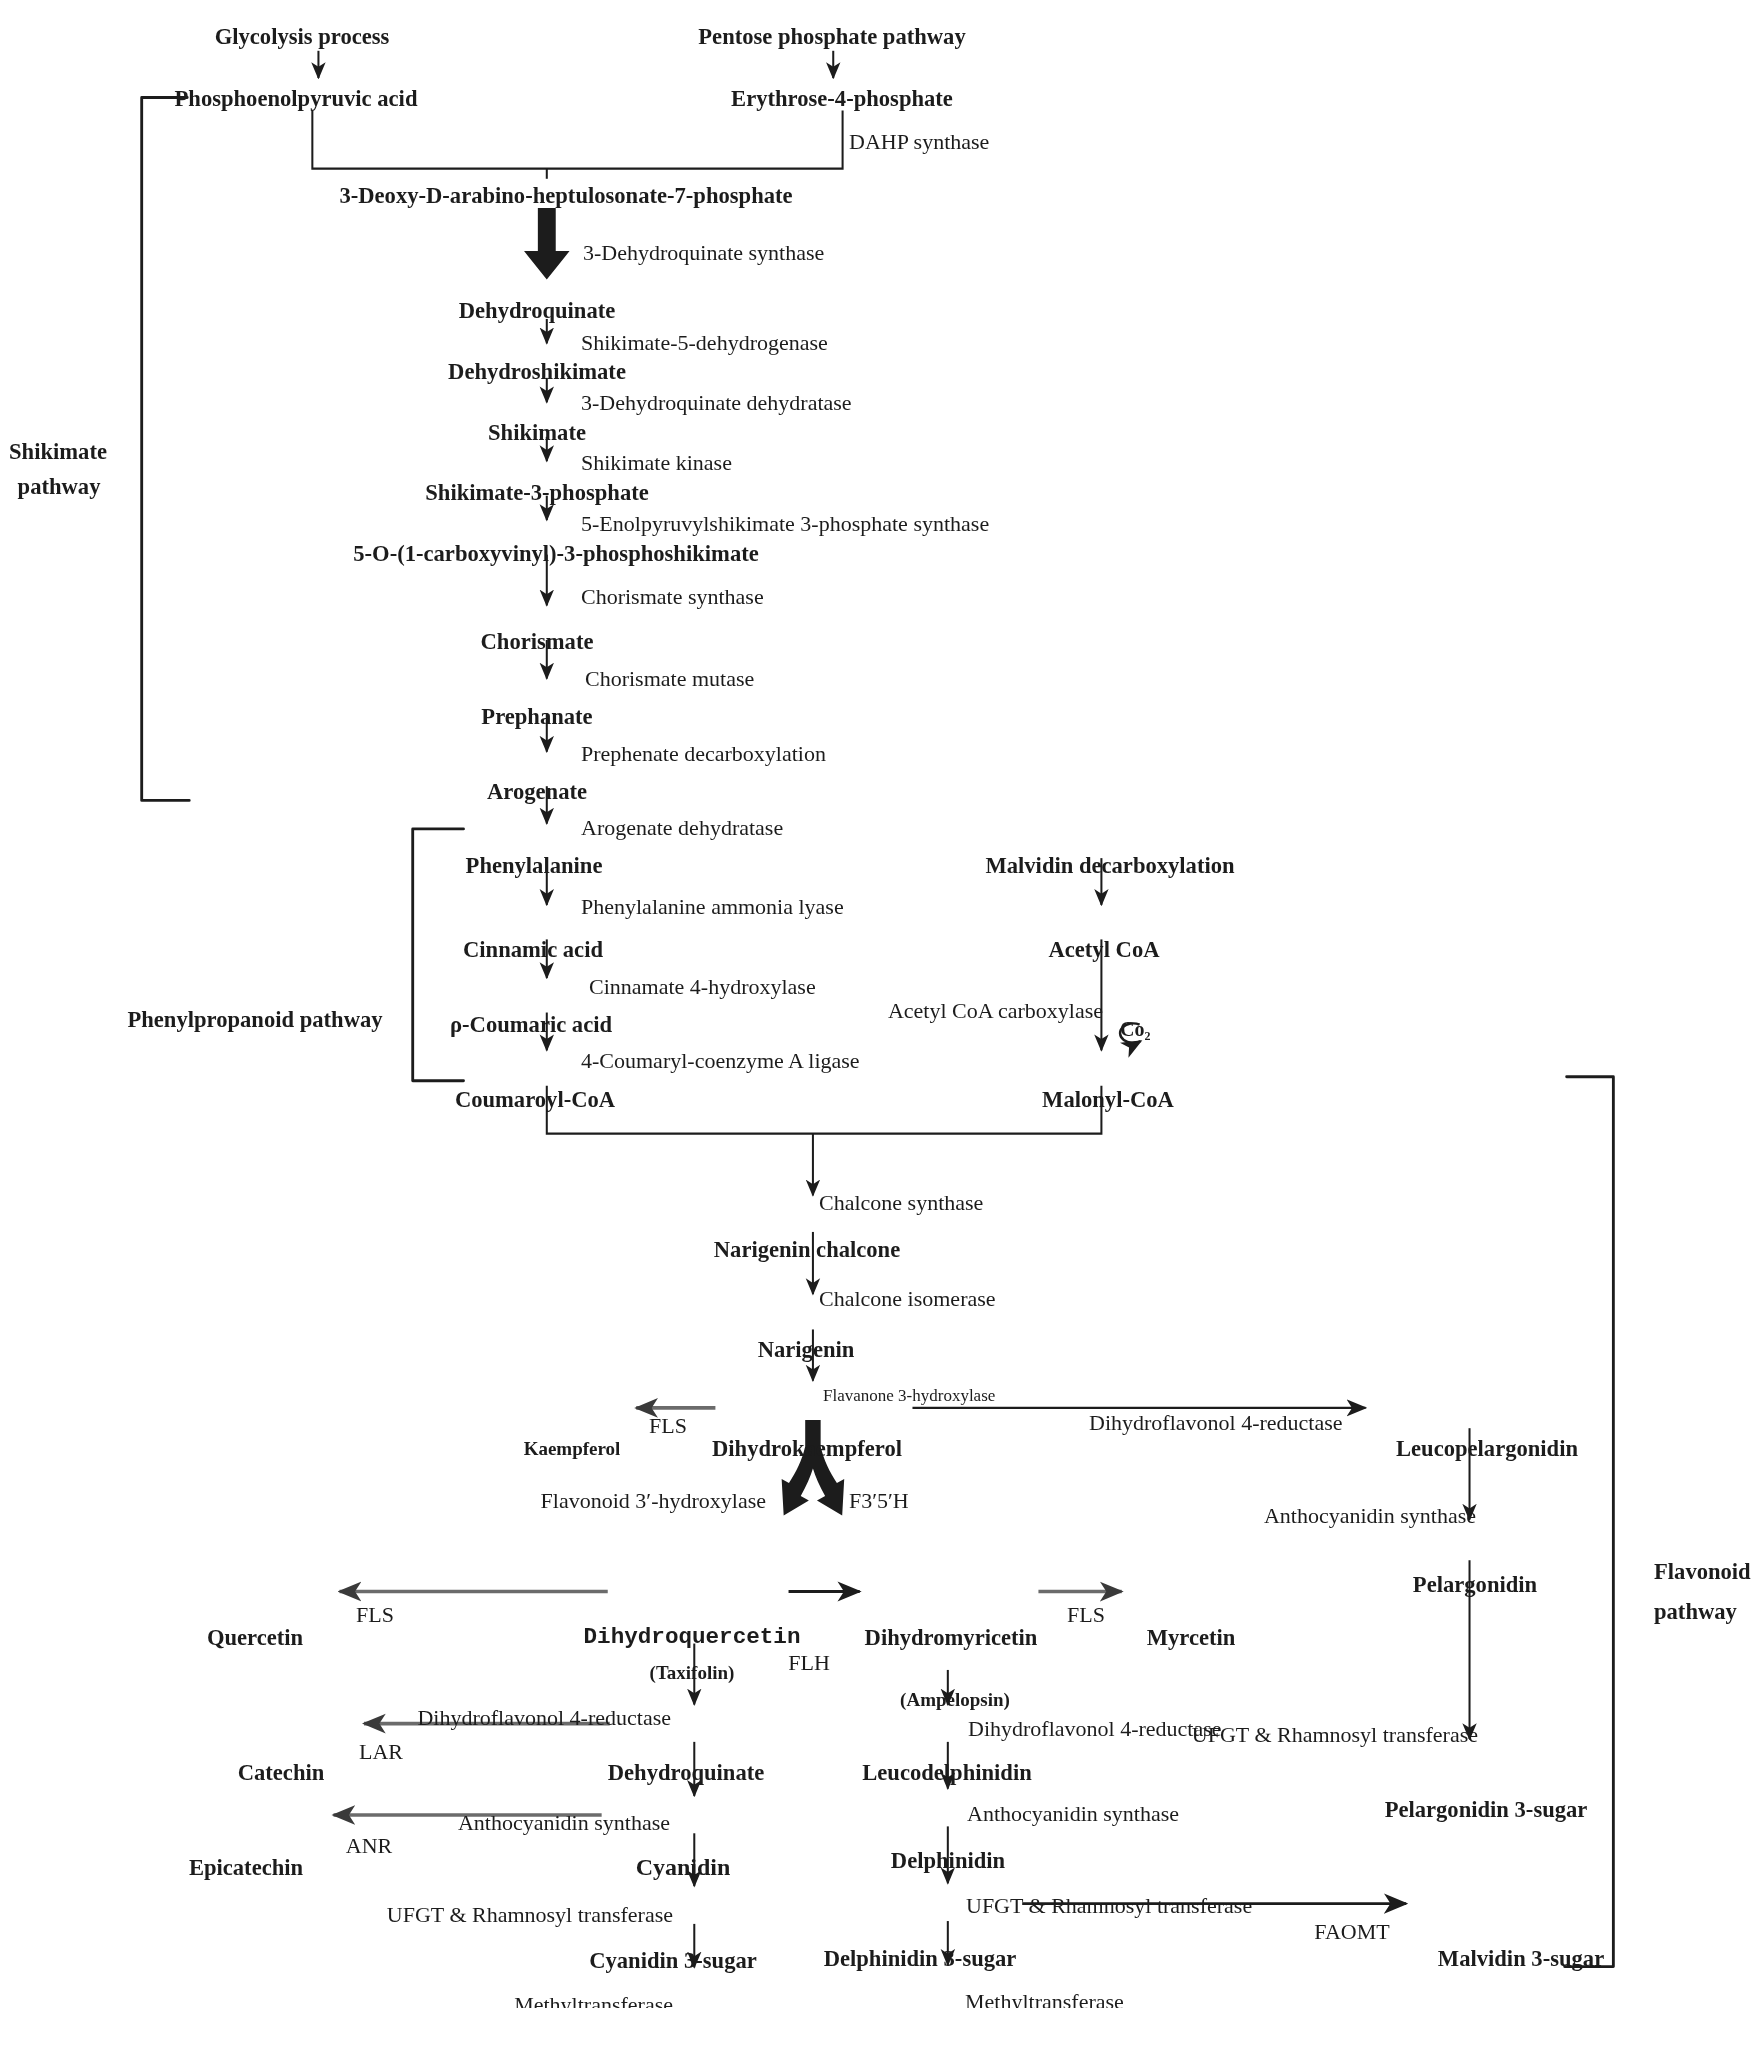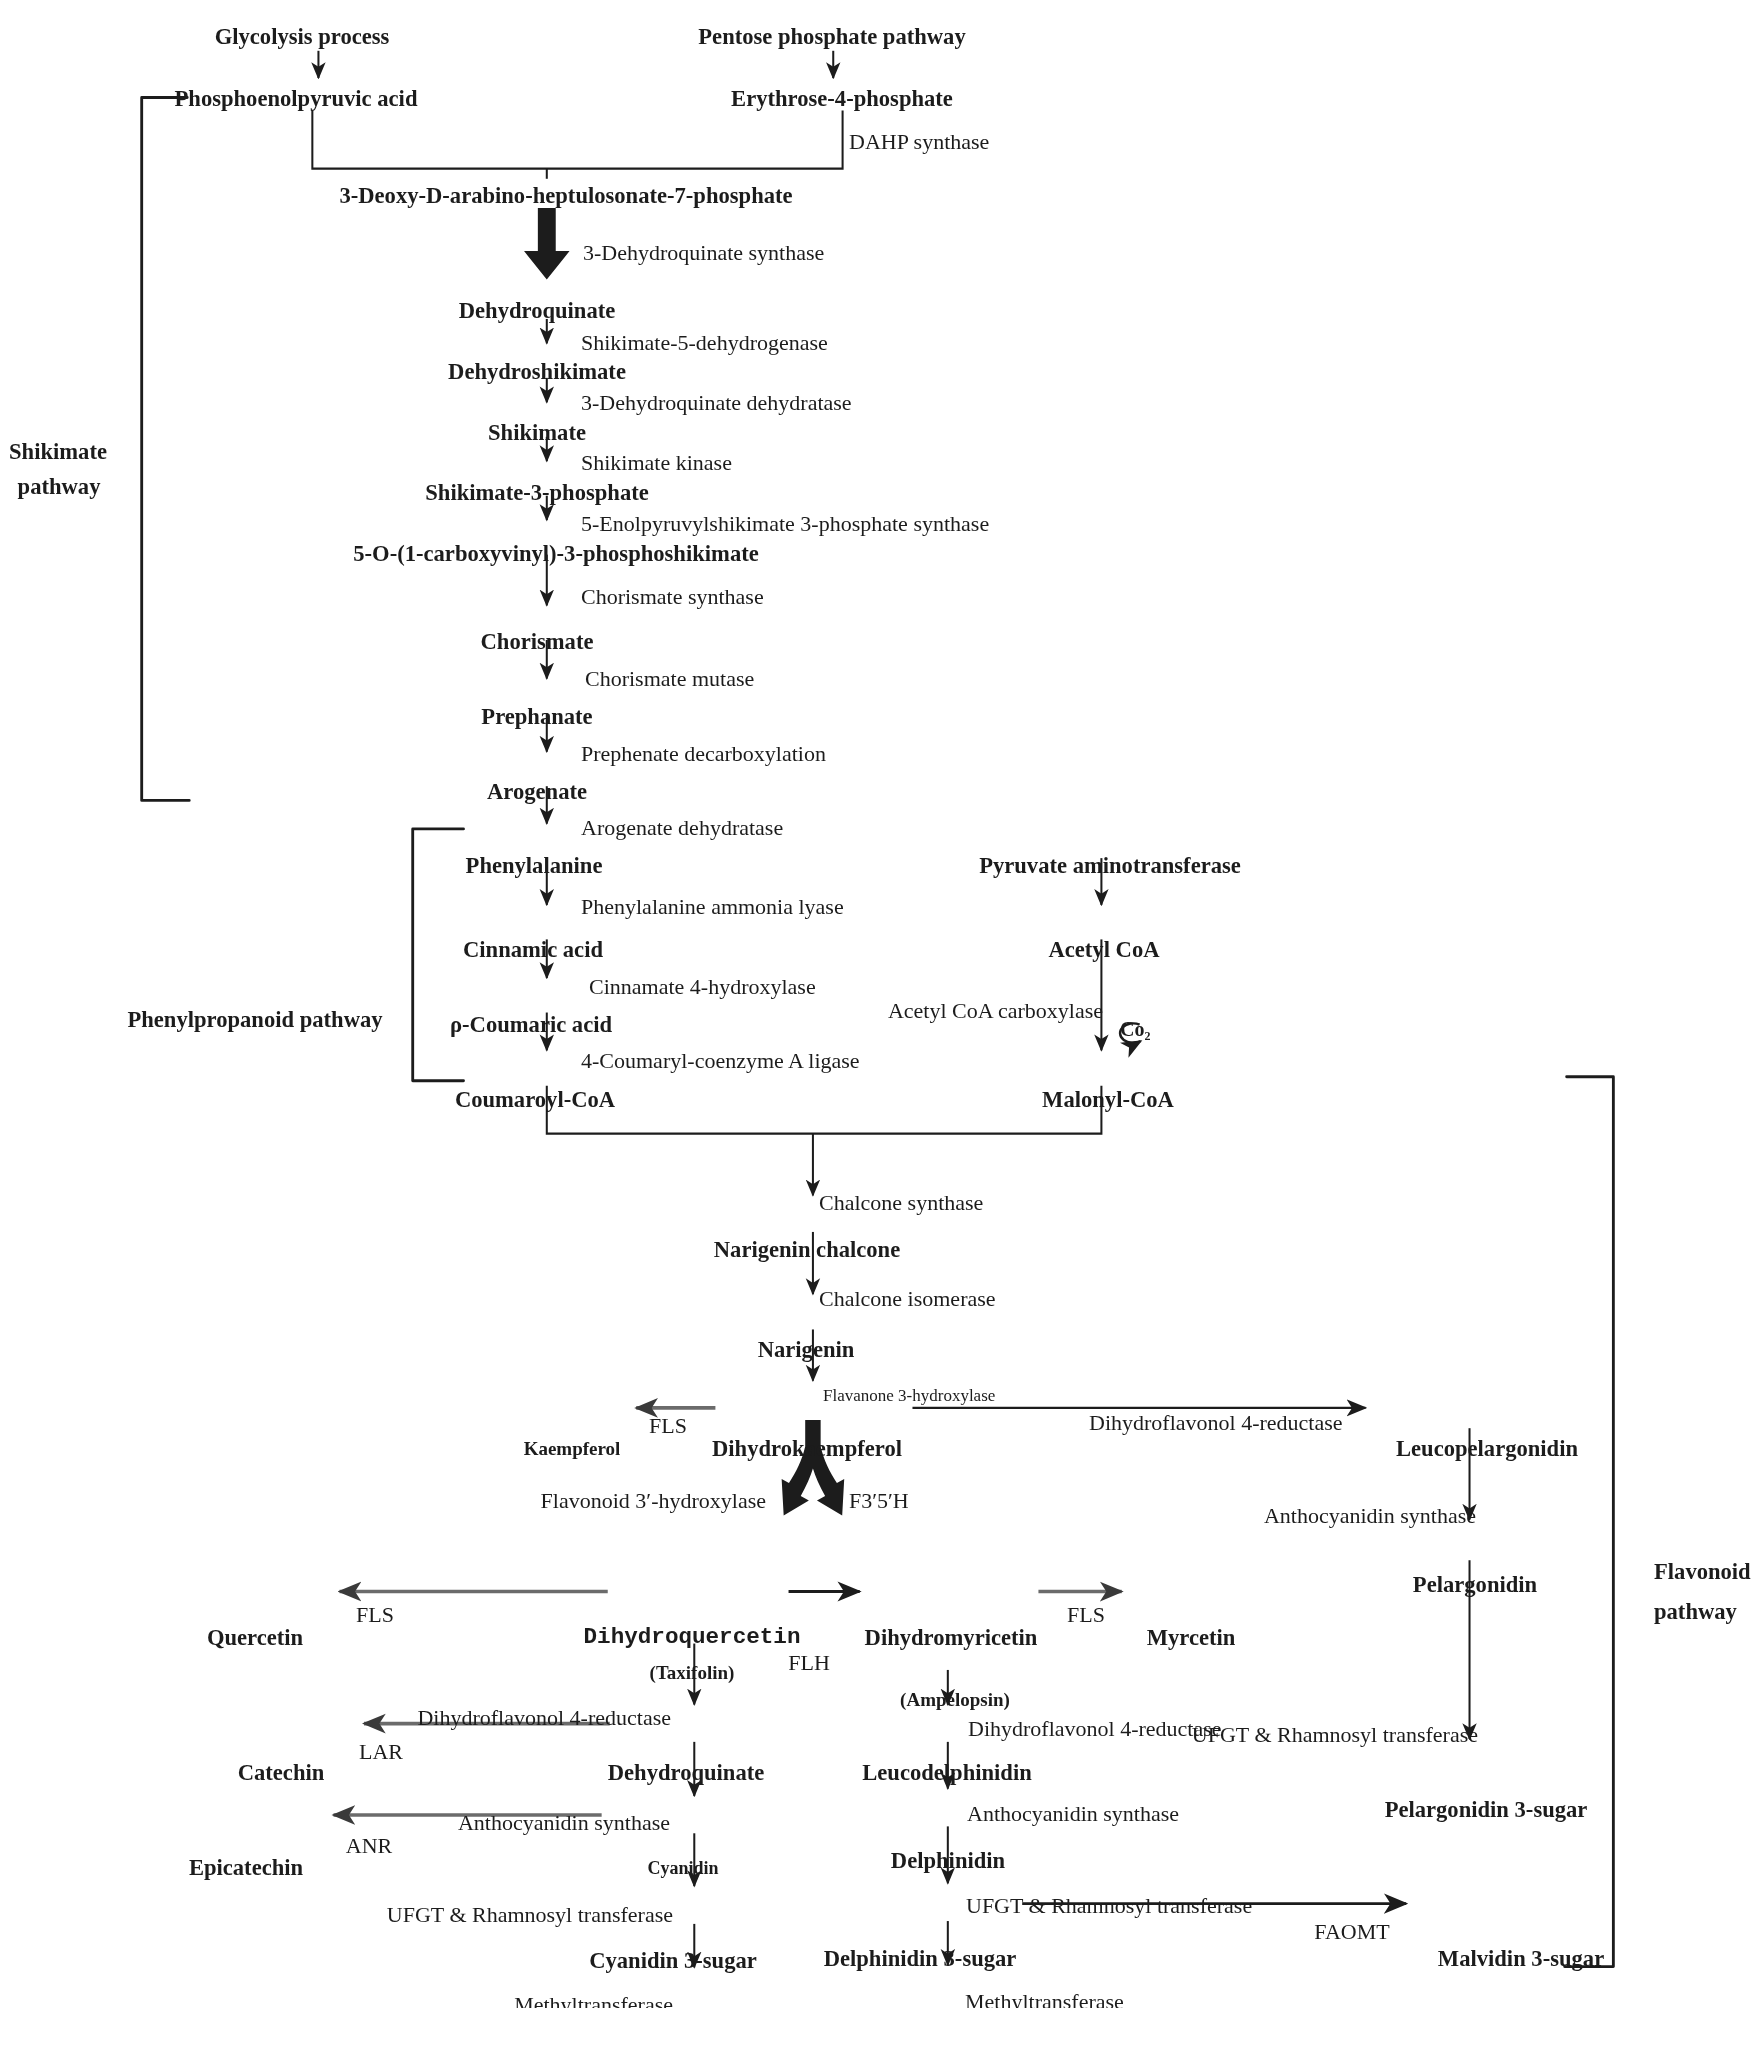--- a/index.html
+++ b/index.html
@@ -119,42 +119,42 @@
       <div class="lbl anchor-c b" style="left: 537px; top: 433px; font-size: 22.6px;">Shikimate</div>
       <div class="lbl anchor-c b" style="left: 537px; top: 493px; font-size: 22.6px;">Shikimate-3-phosphate</div>
       <div class="lbl anchor-c b" style="left: 556px; top: 554px; font-size: 22.6px;">5-O-(1-carboxyvinyl)-3-phosphoshikimate</div>
       <div class="lbl anchor-c b" style="left: 537px; top: 642px; font-size: 22.6px;">Chorismate</div>
       <div class="lbl anchor-c b" style="left: 537px; top: 717px; font-size: 22.6px;">Prephanate</div>
       <div class="lbl anchor-c b" style="left: 537px; top: 792px; font-size: 22.6px;">Arogenate</div>
       <div class="lbl anchor-c b" style="left: 534px; top: 866px; font-size: 22.6px;">Phenylalanine</div>
       <div class="lbl anchor-c b" style="left: 533px; top: 950px; font-size: 22.6px;">Cinnamic acid</div>
       <div class="lbl anchor-c b" style="left: 531px; top: 1025px; font-size: 22.6px;">ρ-Coumaric acid</div>
       <div class="lbl anchor-c b" style="left: 535px; top: 1100px; font-size: 22.6px;">Coumaroyl-CoA</div>
-      <div class="lbl anchor-c b" style="left: 1110px; top: 866px; font-size: 22.6px;">Pyruvate aminotransferase</div>
+      <div class="lbl anchor-c b" style="left: 1110px; top: 866px; font-size: 22.6px;">Malvidin decarboxylation</div>
       <div class="lbl anchor-c b" style="left: 1104px; top: 950px; font-size: 22.6px;">Acetyl CoA</div>
       <div class="lbl anchor-l b" style="left: 1120px; top: 1029px; font-size: 20px;">Co₂</div>
       <div class="lbl anchor-c b" style="left: 1108px; top: 1100px; font-size: 22.6px;">Malonyl-CoA</div>
       <div class="lbl anchor-c b" style="left: 807px; top: 1250px; font-size: 22.6px;">Narigenin chalcone</div>
       <div class="lbl anchor-c b" style="left: 806px; top: 1350px; font-size: 22.6px;">Narigenin</div>
       <div class="lbl anchor-c b" style="left: 572px; top: 1449px; font-size: 19px;">Kaempferol</div>
       <div class="lbl anchor-c b" style="left: 807px; top: 1449px; font-size: 22.6px;">Dihydrokaempferol</div>
       <div class="lbl anchor-c b" style="left: 1487px; top: 1449px; font-size: 22.6px;">Leucopelargonidin</div>
       <div class="lbl anchor-c b" style="left: 255px; top: 1638px; font-size: 22.6px;">Quercetin</div>
       <div class="lbl anchor-c b" style="left: 692px; top: 1638px; font-size: 22.6px; font-family: Liberation Mono, monospace;">Dihydroquercetin</div>
       <div class="lbl anchor-c b" style="left: 692px; top: 1673px; font-size: 19px;">(Taxifolin)</div>
       <div class="lbl anchor-c b" style="left: 951px; top: 1638px; font-size: 22.6px;">Dihydromyricetin</div>
       <div class="lbl anchor-c b" style="left: 955px; top: 1700px; font-size: 19px;">(Ampelopsin)</div>
       <div class="lbl anchor-c b" style="left: 1191px; top: 1638px; font-size: 22.6px;">Myrcetin</div>
       <div class="lbl anchor-c b" style="left: 1475px; top: 1585px; font-size: 22.6px;">Pelargonidin</div>
       <div class="lbl anchor-c b" style="left: 281px; top: 1773px; font-size: 22.6px;">Catechin</div>
       <div class="lbl anchor-c b" style="left: 686px; top: 1773px; font-size: 22.6px;">Dehydroquinate</div>
       <div class="lbl anchor-c b" style="left: 947px; top: 1773px; font-size: 22.6px;">Leucodelphinidin</div>
       <div class="lbl anchor-c b" style="left: 1486px; top: 1810px; font-size: 22.6px;">Pelargonidin 3-sugar</div>
       <div class="lbl anchor-c b" style="left: 246px; top: 1868px; font-size: 22.6px;">Epicatechin</div>
-      <div class="lbl anchor-c b" style="left: 683px; top: 1868px; font-size: 18px;">Cyanidin</div>
+      <div class="lbl anchor-c b" style="left: 683px; top: 1868px; font-size: 24px;">Cyanidin</div>
       <div class="lbl anchor-c b" style="left: 948px; top: 1861px; font-size: 22.6px;">Delphinidin</div>
       <div class="lbl anchor-c b" style="left: 673px; top: 1961px; font-size: 22.6px;">Cyanidin 3-sugar</div>
       <div class="lbl anchor-c b" style="left: 920px; top: 1959px; font-size: 22.6px;">Delphinidin 3-sugar</div>
       <div class="lbl anchor-c b" style="left: 1521px; top: 1959px; font-size: 22.6px;">Malvidin 3-sugar</div>
       <div class="lbl anchor-c b" style="left: 679px; top: 2044px; font-size: 22.6px;">Peonidin 3-sugar</div>
       <div class="lbl anchor-c b" style="left: 947px; top: 2042px; font-size: 22.6px;">Petunidin 3-sugar</div>
       <div class="lbl anchor-c b" style="left: 58px; top: 452px; font-size: 22.6px;">Shikimate</div>
       <div class="lbl anchor-c b" style="left: 59px; top: 487px; font-size: 22.6px;">pathway</div>
       <div class="lbl anchor-c b" style="left: 255px; top: 1020px; font-size: 22.6px;">Phenylpropanoid pathway</div>
       <div class="lbl anchor-l b" style="left: 1654px; top: 1572px; font-size: 22.6px;">Flavonoid</div>

